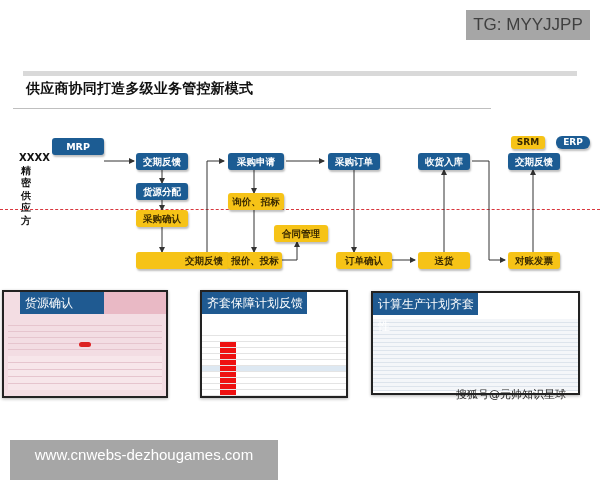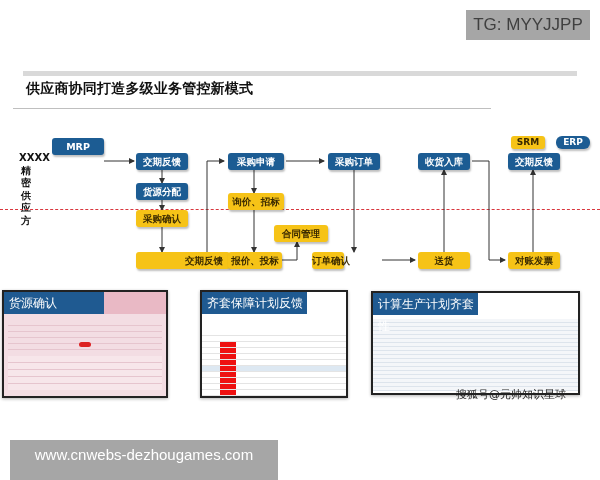--- a/index.html
+++ b/index.html
@@ -75,30 +75,30 @@
 <div class="abs box blue" style="left:136px;top:183px;width:52px;">货源分配</div>
 <div class="abs box yellow" style="left:136px;top:210px;width:52px;">采购确认</div>
 <div class="abs box yellow" style="left:136px;top:252px;width:52px;padding-left:42px;">交期反馈</div>
 
 <div class="abs box blue" style="left:228px;top:153px;width:56px;">采购申请</div>
 <div class="abs box yellow" style="left:228px;top:193px;width:56px;">询价、招标</div>
 <div class="abs box yellow" style="left:274px;top:225px;width:54px;">合同管理</div>
 <div class="abs box yellow" style="left:228px;top:252px;width:54px;">报价、投标</div>
 
 <div class="abs box blue" style="left:328px;top:153px;width:52px;">采购订单</div>
-<div class="abs box yellow" style="left:312px;top:252px;width:32px;">订单确认</div>
+<div class="abs box yellow" style="left:336px;top:252px;width:56px;">订单确认</div>
 
 <div class="abs box blue" style="left:418px;top:153px;width:52px;">收货入库</div>
 <div class="abs box yellow" style="left:418px;top:252px;width:52px;">送货</div>
 
 <div class="abs box blue" style="left:508px;top:153px;width:52px;">交期反馈</div>
 <div class="abs box yellow" style="left:508px;top:252px;width:52px;">对账发票</div>
 
 <div class="abs shot shot1">
-  <div class="shot-head" style="width:100px;">货源确认</div>
+  <div class="shot-head" style="width:100px;margin-left:16px;">货源确认</div>
   <div style="position:absolute;left:100px;top:0;right:0;height:22px;background:#e9b9c5;"></div>
   <div style="margin:6px 4px;height:30px;background:repeating-linear-gradient(#f3dde3 0 5px,#e6c5ce 5px 6px);"></div>
   <div style="position:absolute;left:75px;top:50px;width:12px;height:5px;background:#d22;border-radius:3px;"></div>
   <div style="margin:4px 4px;height:34px;background:repeating-linear-gradient(#f7e6ea 0 6px,#e6c5ce 6px 7px);"></div>
 </div>
 
 <div class="abs shot shot2">
   <div class="shot-head" style="width:100px;">齐套保障计划反馈</div>
   <div style="margin-top:16px;">
     <div class="row"></div>

